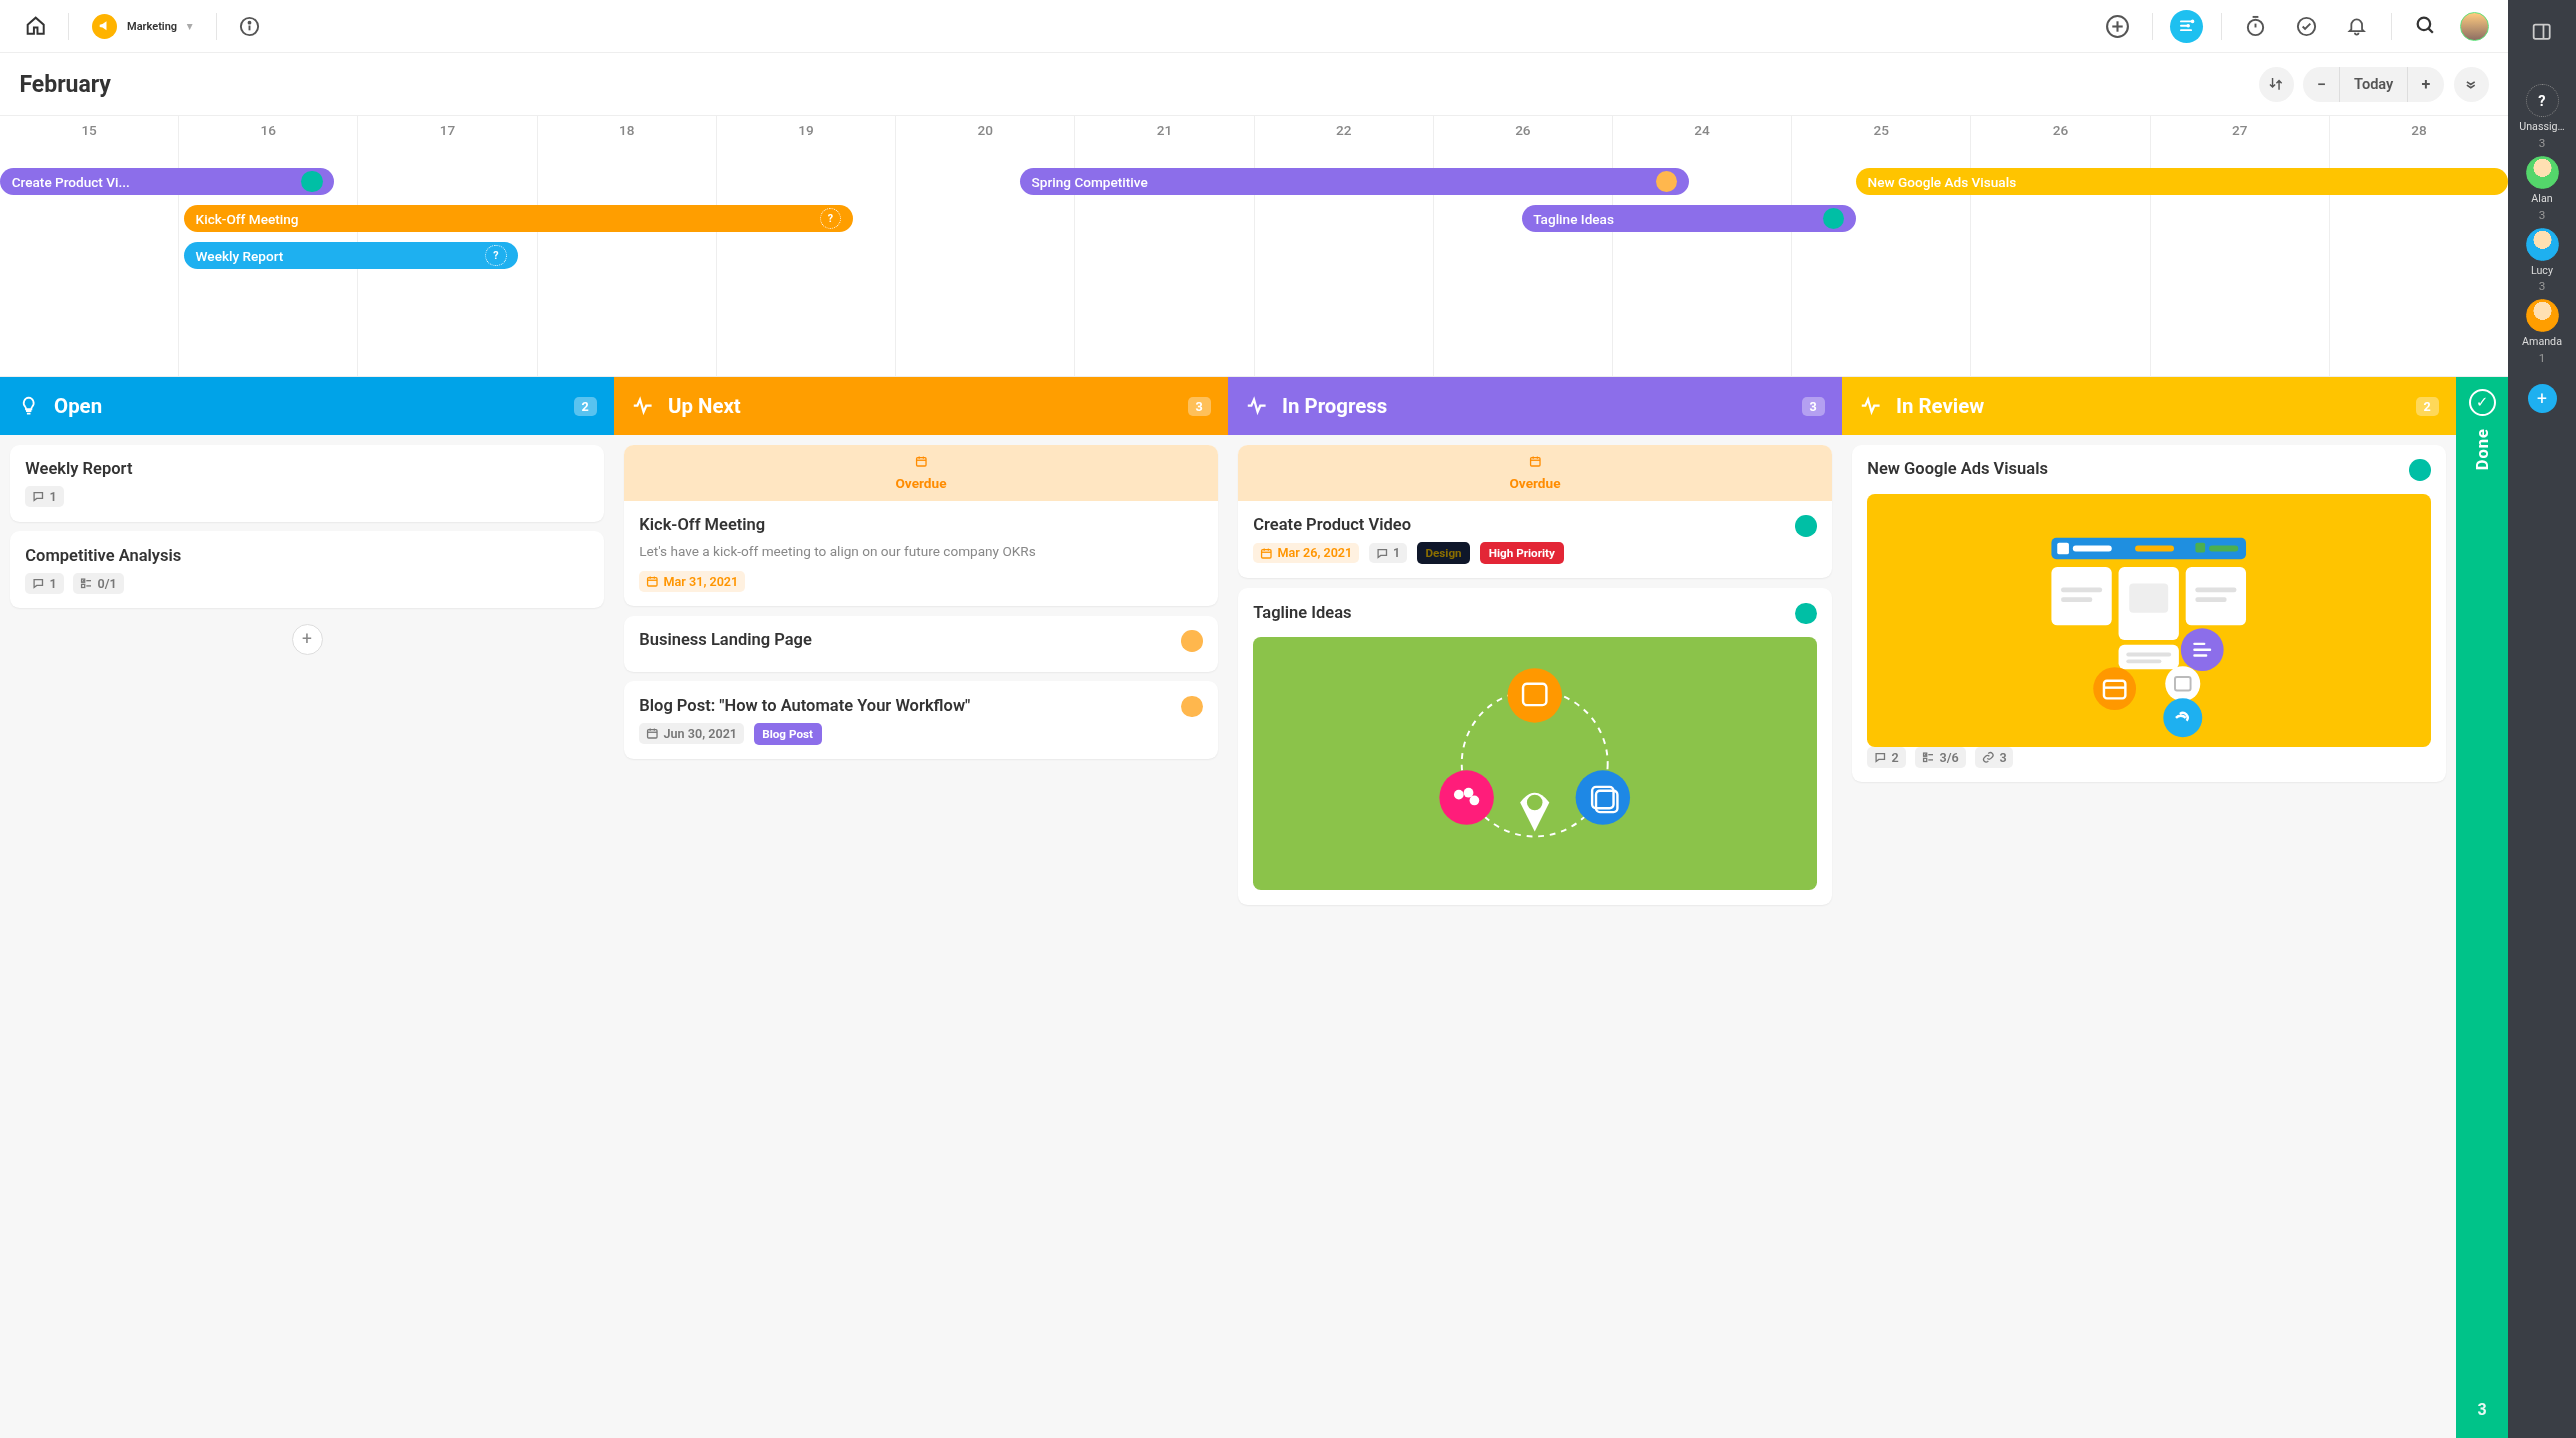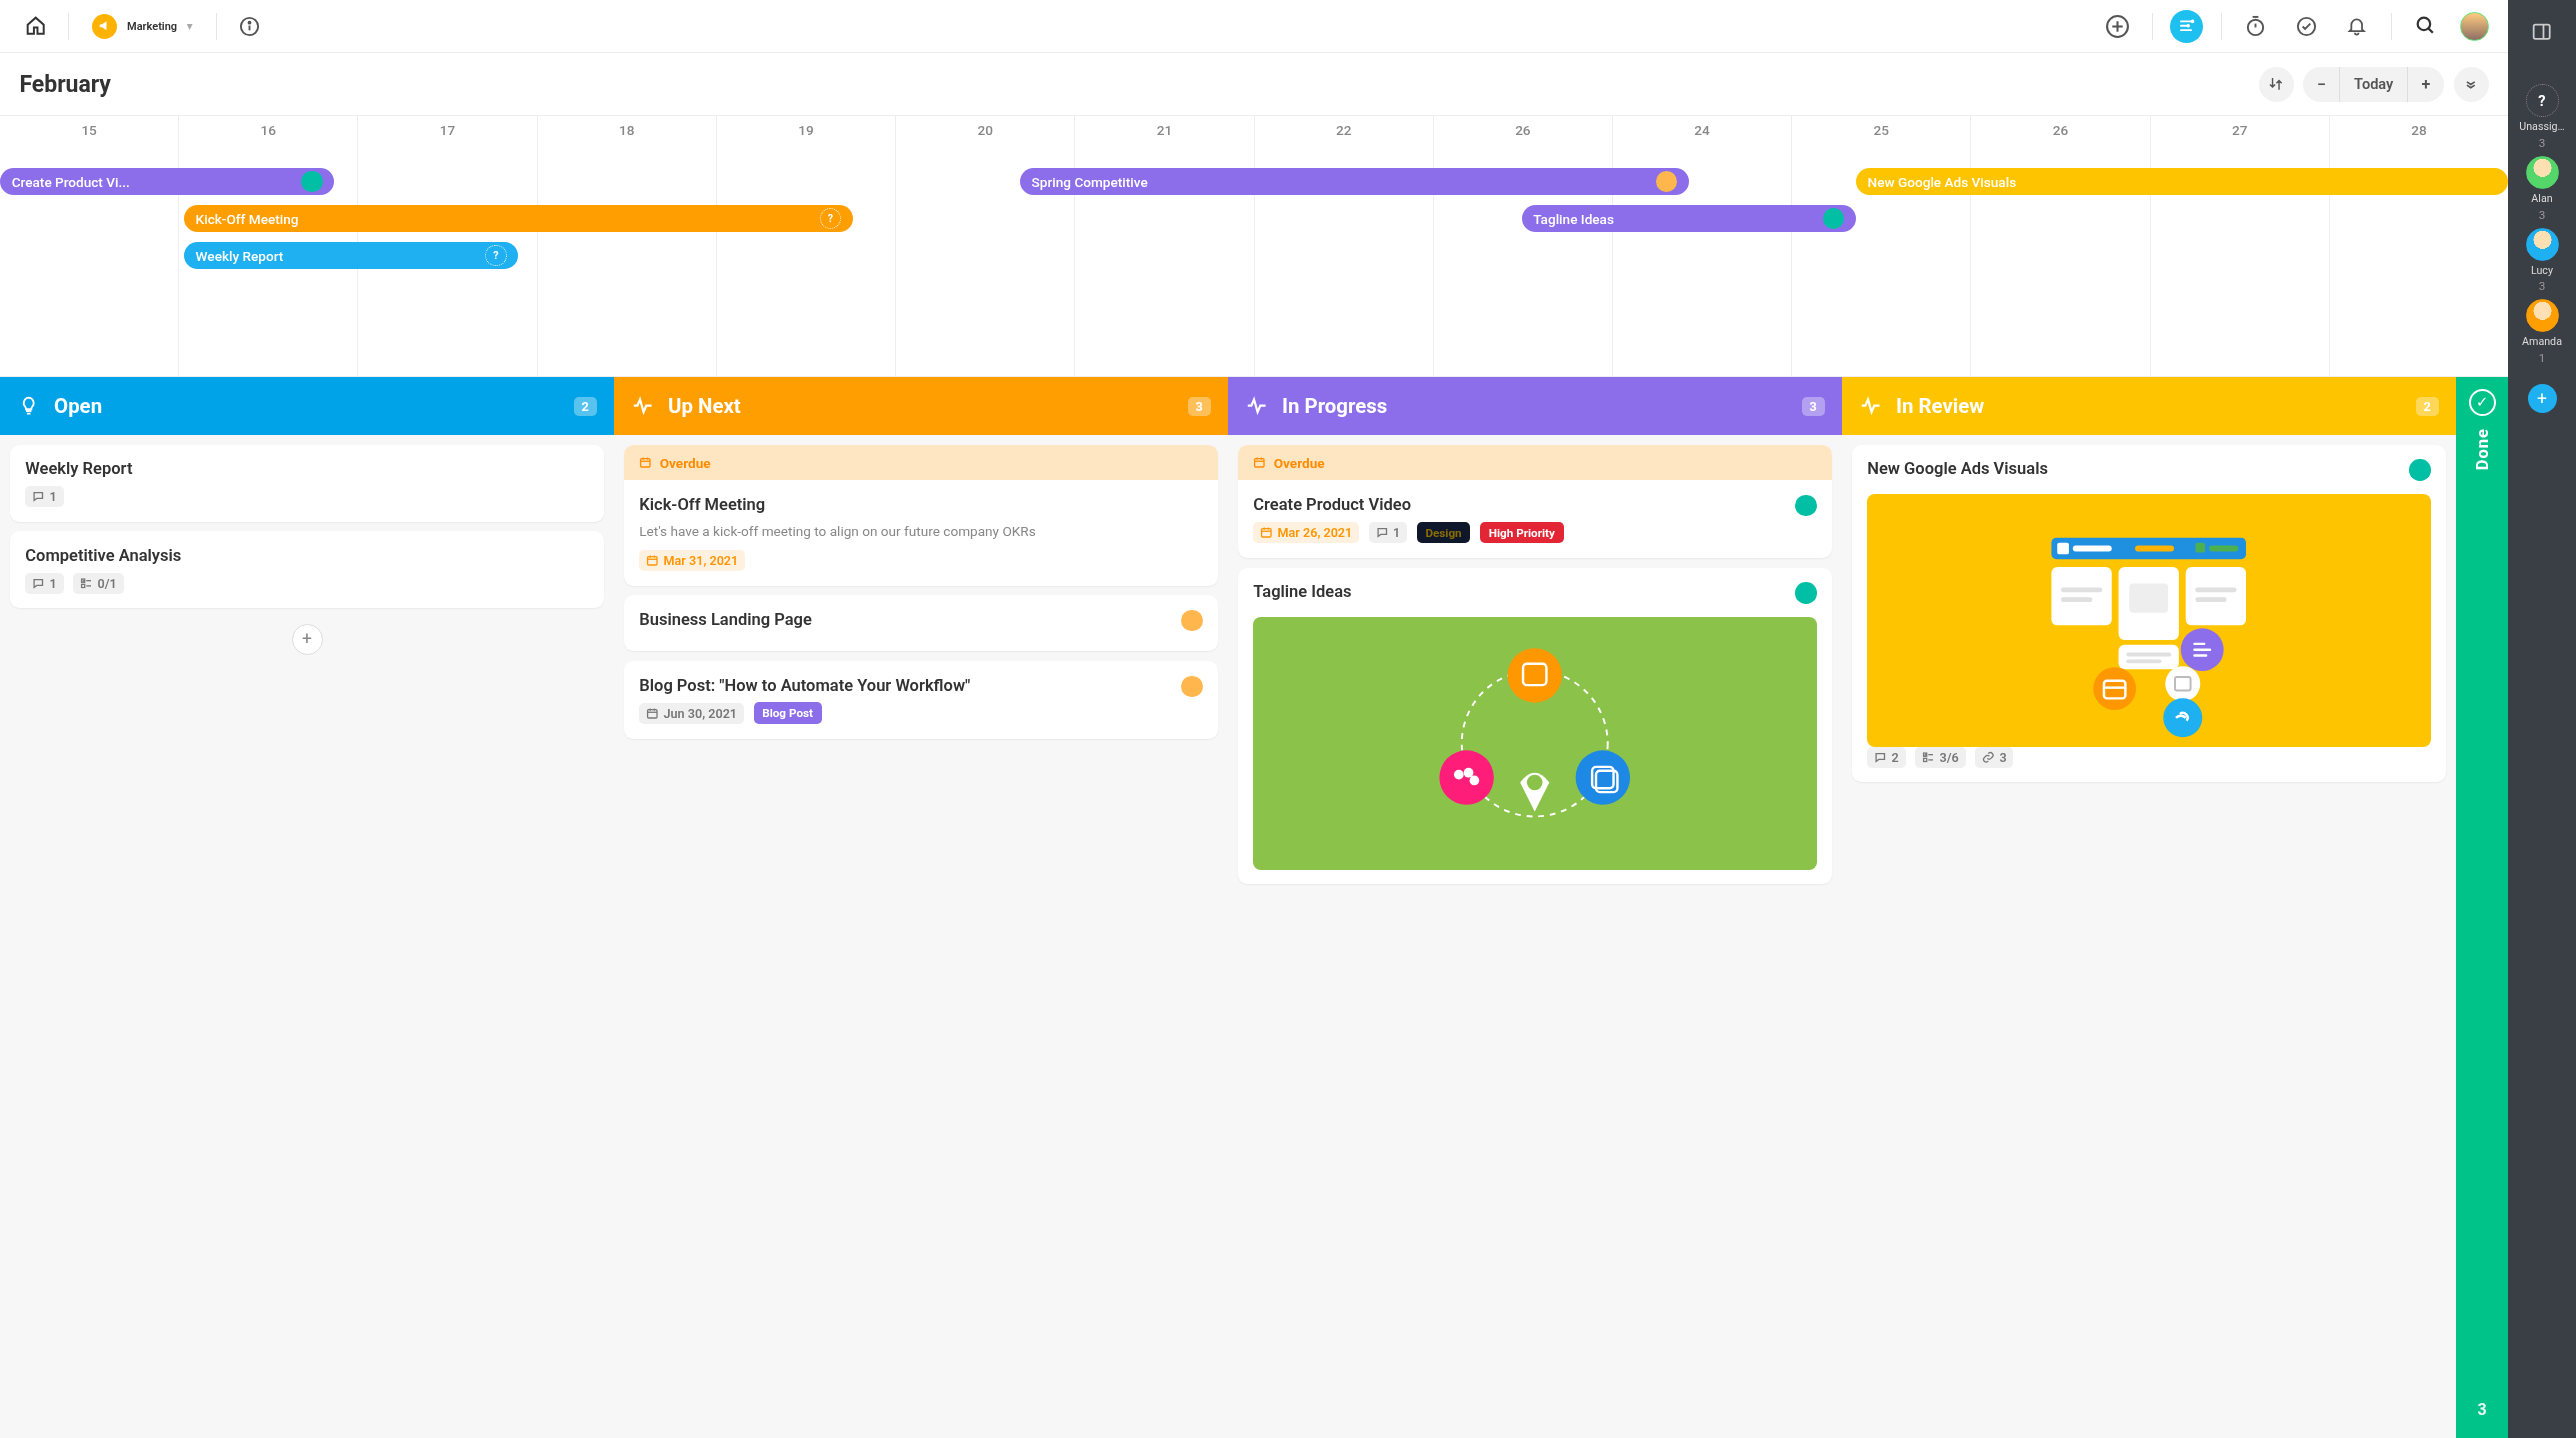--- a/index.html
+++ b/index.html
@@ -57,21 +57,21 @@
 .card .c-title { font-size: 16.5px; font-weight: 600; margin-bottom: 7.8px; }
 .card .c-desc { font-size: 13.6px; color: #888; line-height: 1.4; margin-bottom: 9.7px; }
 .meta-row { display: flex; align-items: center; gap: 9.7px; flex-wrap: wrap; font-size: 12.6px; color: #777; }
 .meta-chip { display: flex; align-items: center; gap: 4.9px; background: #f0f0f0; border-radius: 4.9px; padding: 2.9px 6.8px; font-weight: 600; }
 .meta-chip.date-orange { background: #fff1e0; color: #ff9500; }
 .meta-chip.date-plain { background: #f0f0f0; color: #777; }
 .tag { font-size: 11.7px; font-weight: 700; padding: 3.9px 8.7px; border-radius: 4.9px; }
 .tag-design { background: #0f172a; color: #8a6d00; }
 .tag-high { background: #e32636; color: #fff; }
 .tag-blog { background: #8c6eea; color: #fff; }
-.overdue-bar { background: #ffe6c2; color: #ff8c00; font-weight: 700; font-size: 13.6px; padding: 9.7px 15.6px; border-radius: 9.7px 9.7px 0 0; display: flex; align-items: center; gap: 7.8px; }
+.overdue-bar { background: #ffe6c2; color: #ff8c00; font-weight: 700; font-size: 13.6px; padding: 9.7px 15.6px; border-radius: 9.7px 9.7px 0 0; display: flex; align-items: center; gap: 7.8px; flex-direction: column; }
 .overdue-card { padding: 0; }
 .overdue-card .inner { padding: 14.6px 15.6px; }
 .tiny-av { width: 21.4px; height: 21.4px; border-radius: 50%; flex-shrink: 0; margin-left: auto; }
 .card-head { display: flex; align-items: flex-start; gap: 7.8px; }
 .card-head .c-title { flex: 1; }
 .add-row { display:flex; justify-content:center; padding:5.8px; }
 .add-circle { width: 31px; height: 31px; border-radius: 50%; background: #fff; border: 1px solid #ddd; display:flex;align-items:center;justify-content:center;color:#888;font-size:17.5px;cursor:pointer;}
 .thumb { height: 253px; border-radius: 7.8px; margin-top: 7.8px; display:flex;align-items:center;justify-content:center; position:relative; overflow:hidden; }
 .thumb.green { background: #8bc34a; }
 .thumb.yellow { background: #ffc400; }

